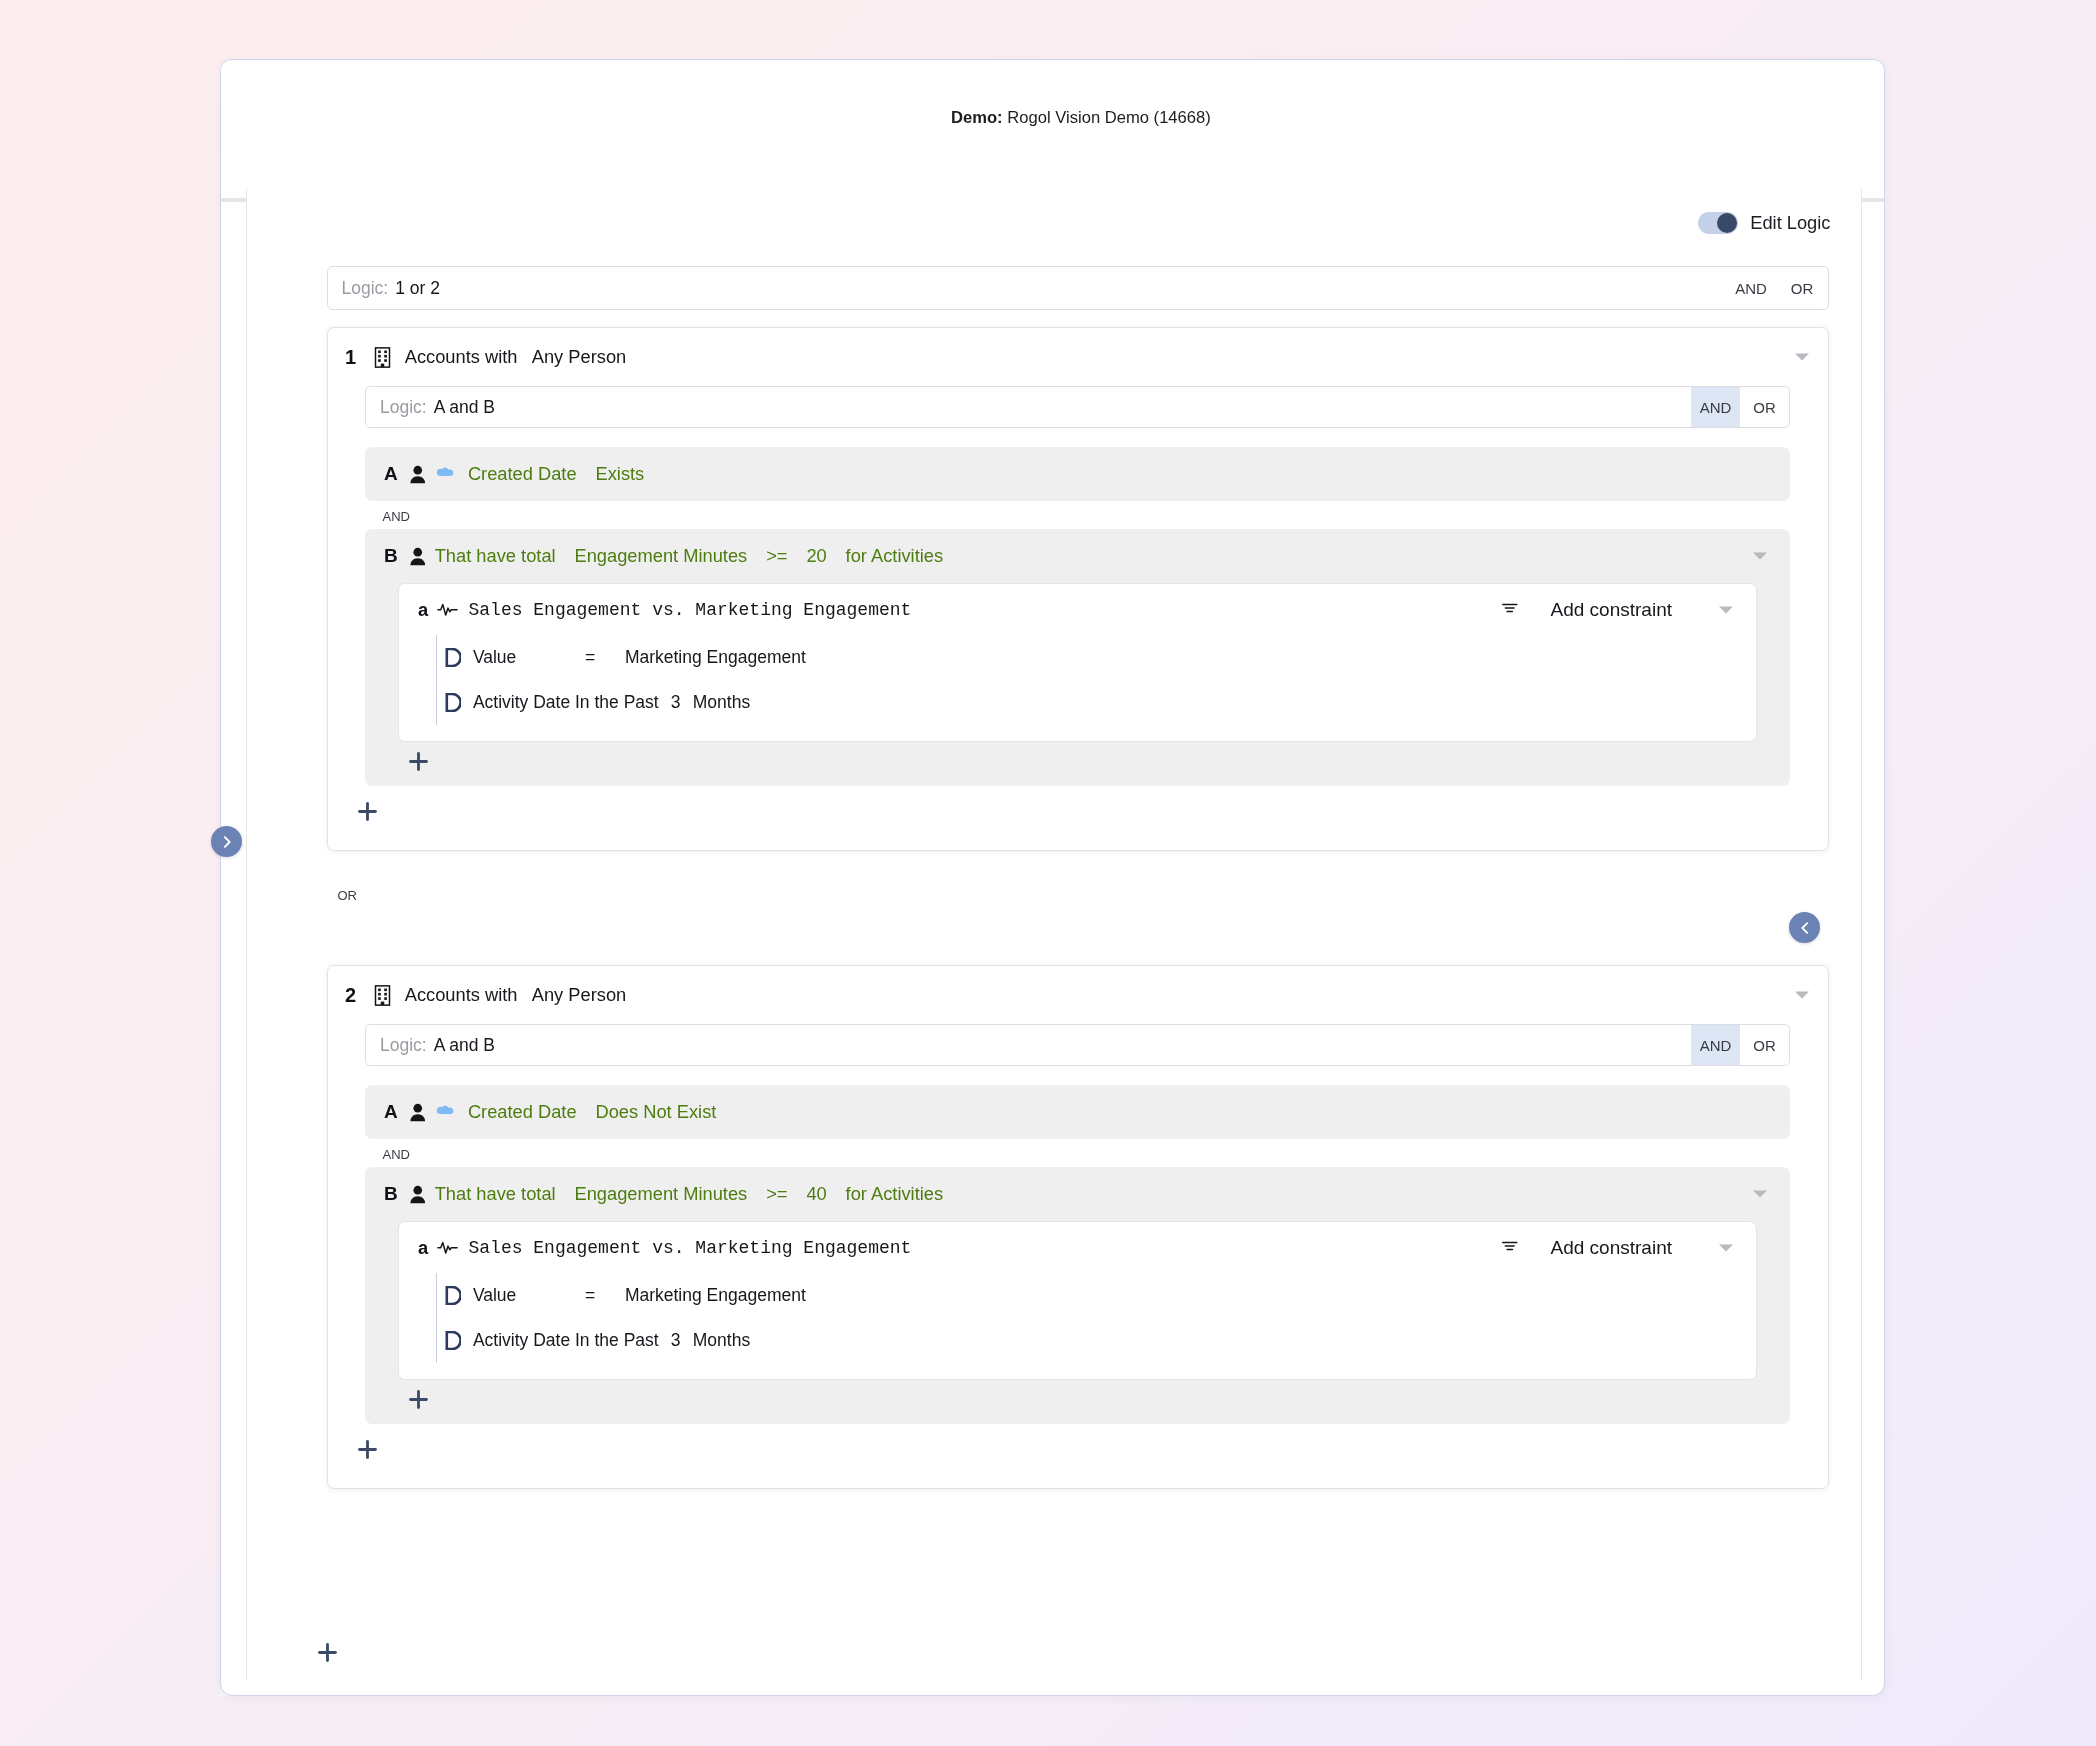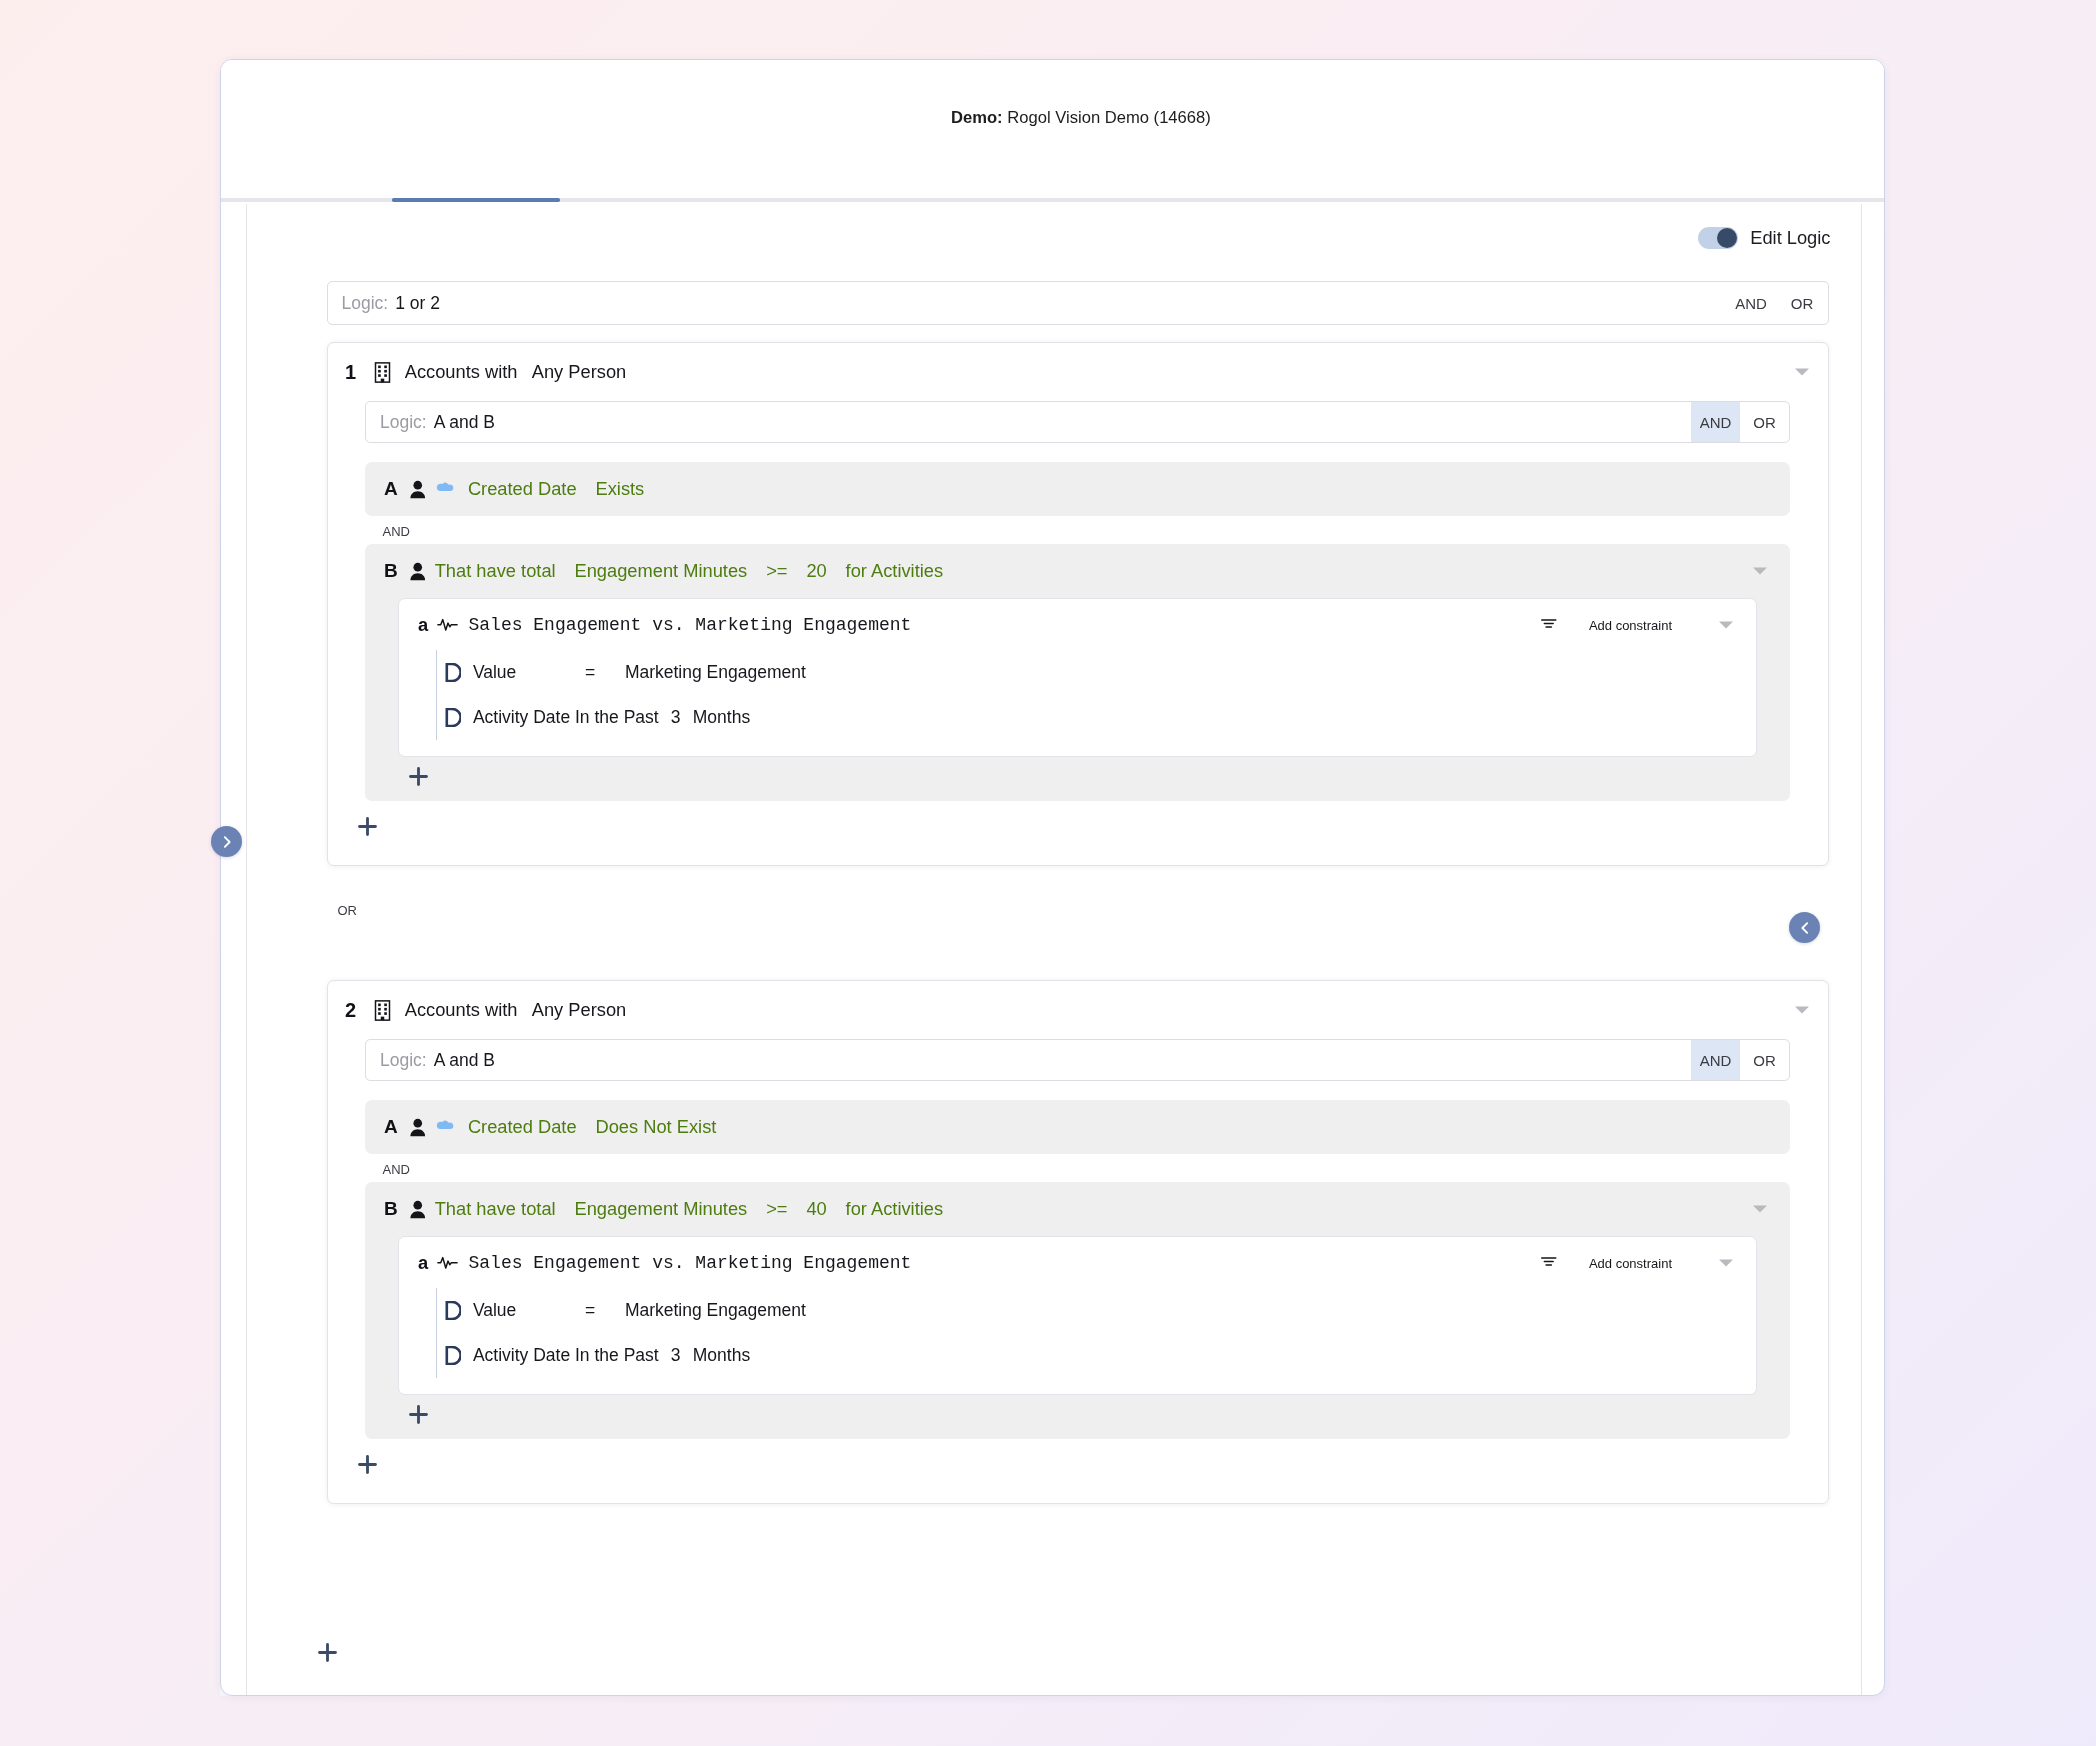--- a/index.html
+++ b/index.html
@@ -42,21 +42,21 @@
     position: absolute; left: 0; top: 138px; width: 1665px; height: 3.5px;
     background: #e6e6ea;
   }
   .tabstrip .active-tab {
     position: absolute; left: 171px; top: 0; width: 168px; height: 3.5px;
     background: #5b7ab0; border-radius: 1.7px;
   }
 
   
   .builder-panel {
-    position: absolute; left: 24.5px; top: 144px;
+    position: absolute; left: 24.5px; top: 129px;
     width: 1616px; height: 1492px;
     background: #ffffff;
     border-left: 0.9px solid #e4e4e9;
     border-right: 0.9px solid #e4e4e9;
     overflow: hidden;
   }
 
   
   .editlogic-row {
     position: absolute; right: 30px; top: 23px;
@@ -166,21 +166,21 @@
     position: relative; height: 51px; display: flex; align-items: center;
     padding-left: 19px;
   }
   .sub-letter { font-size: 18.3px; font-weight: 700; color:#111218; width: 19px; }
   .icon-wave { margin-right: 10.5px; display:flex; }
   .sub-title { font-size: 18px; color:#17181d;font-family:Liberation Mono, monospace; }
   .add-constraint {
     position: absolute; right: 84px; top: 50%; transform: translateY(-50%);
     display: flex; align-items: center; gap: 8.7px; cursor: pointer;
   }
-  .add-constraint .txt { font-size: 13px; color:#17181d;margin-left:23px; }
+  .add-constraint .txt { font-size: 19px; color:#17181d;margin-left:23px; }
   .subcard-head .caret { right: 23px; }
 
   .constraints {
     margin-left: 37px; padding-left: 8px; border-left: 1.7px solid #c9cede;
   }
   .constraint {
     display: flex; align-items: center; height: 45px;
   }
   .icon-d { margin-right: 12.2px; display:flex; }
   .c-field { font-size: 17.5px; color:#17181d; }

